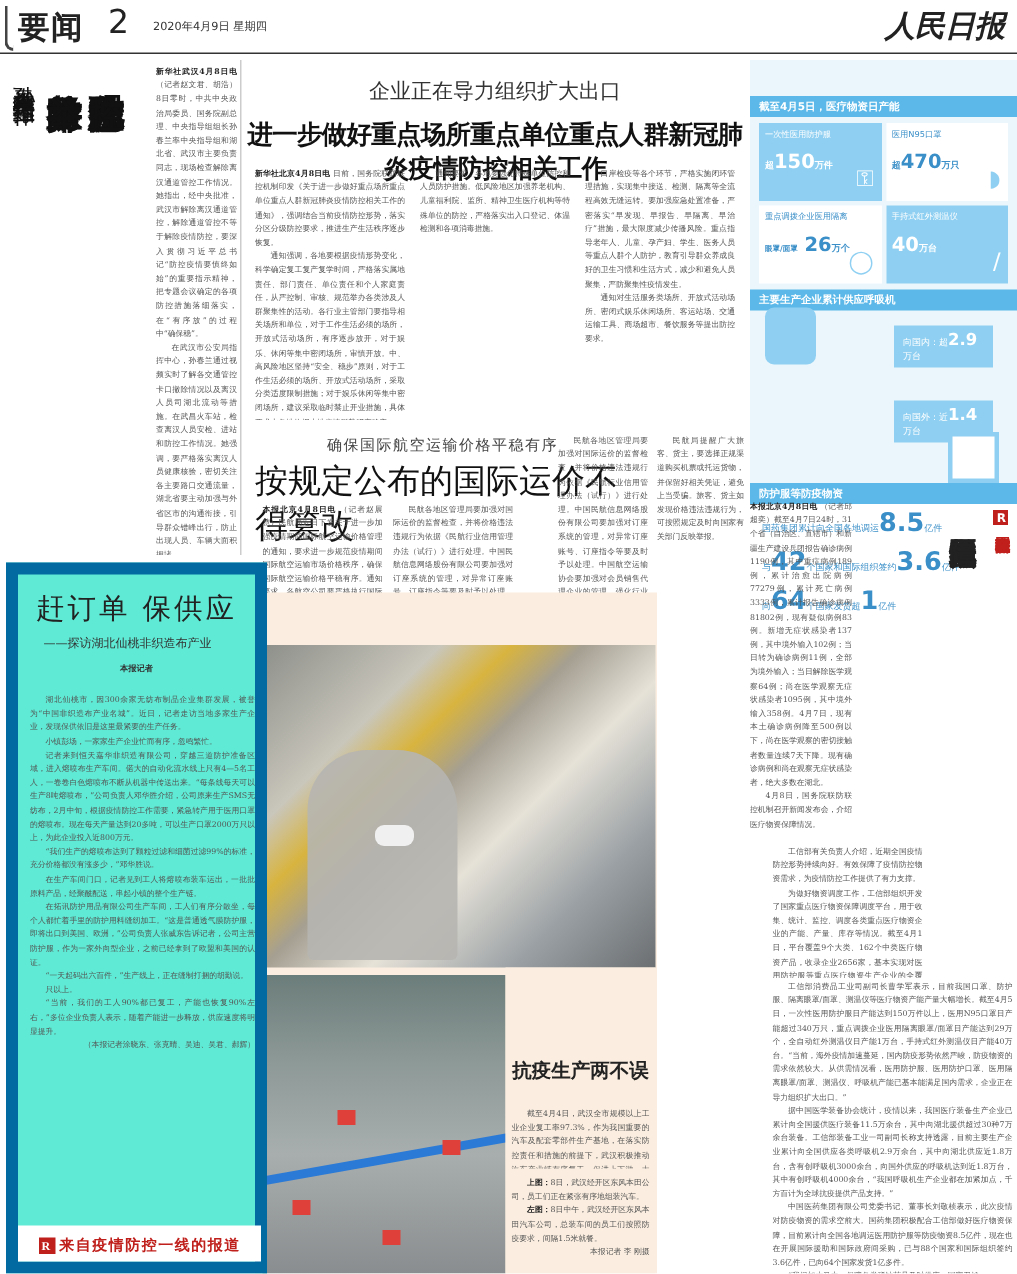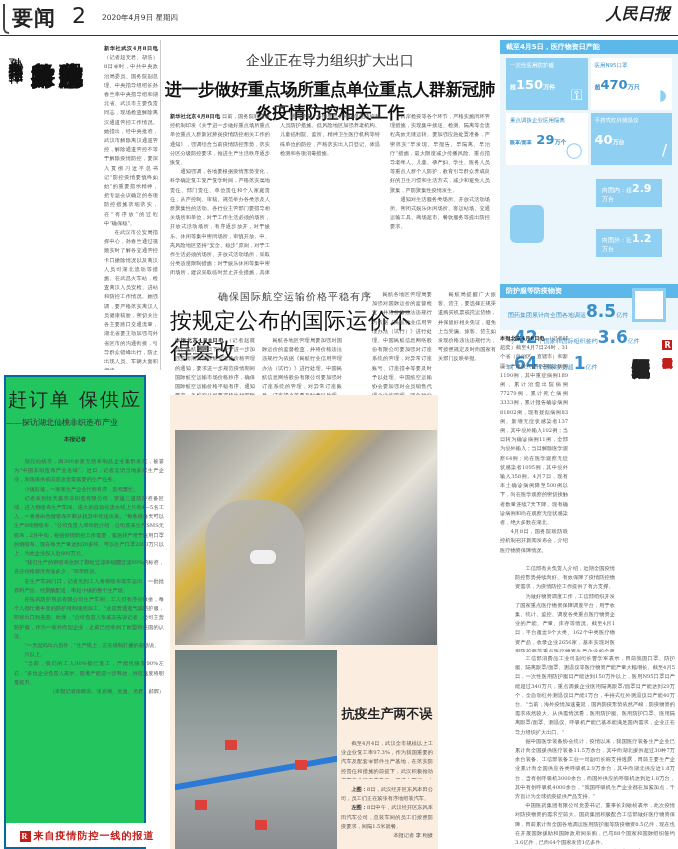--- a/index.html
+++ b/index.html
@@ -3,21 +3,21 @@
 <meta charset="utf-8">
 <style>
 *{box-sizing:border-box;margin:0;padding:0}
 body{width:678px;height:849px;background:#fff;font-family:"DejaVu Serif",serif;color:#333;position:relative;overflow:hidden}
 .page{position:absolute;inset:0;background:#fff}
 .masthead{position:absolute;left:0;top:0;width:678px;height:36px;border-bottom:1.5px solid #333}
 .masthead .bracket{position:absolute;left:3px;top:4px;width:6px;height:30px;border-left:2px solid #444;border-bottom:2px solid #444;border-bottom-left-radius:8px}
 .masthead .sec{position:absolute;left:12px;top:4px;font-family:"DejaVu Sans",sans-serif;font-weight:bold;font-size:21px;color:#222;letter-spacing:1px}
 .masthead .pg{position:absolute;left:72px;top:3px;font-family:"DejaVu Sans",sans-serif;font-size:22px;color:#222}
 .masthead .date{position:absolute;left:102px;top:13px;font-family:"DejaVu Sans",sans-serif;font-size:7.5px;color:#333}
-.masthead .logo{position:absolute;right:8px;top:4px;font-family:"DejaVu Serif",serif;font-style:italic;font-weight:bold;font-size:16px;color:#222}
+.masthead .logo{position:absolute;right:8px;top:4px;font-family:"DejaVu Serif",serif;font-style:italic;font-weight:bold;font-size:20px;color:#222}
 .vhead{writing-mode:vertical-rl;text-orientation:upright;position:absolute;color:#111}
 .v1{left:6px;top:46px;font-size:15px;font-family:"DejaVu Serif",serif;letter-spacing:1px}
 .v2{left:30px;top:44px;font-size:24px;font-weight:bold;font-family:"DejaVu Sans",sans-serif;line-height:26px;letter-spacing:0px}
 .v2 span{display:block;height:auto}
 .txtcol{position:absolute;font-size:5.2px;line-height:9.2px;color:#555;text-align:justify;overflow:hidden}
 .txtcol p{text-indent:2em}
 .txtcol b{color:#222}
 .h-center{position:absolute;left:160px;top:52px;width:340px;text-align:center}
 .kicker{font-size:14px;font-family:"DejaVu Serif",serif;color:#333}
 .main-hl{font-size:17px;font-weight:bold;font-family:"DejaVu Sans",sans-serif;color:#111;margin-top:8px;letter-spacing:-0.5px}
@@ -30,23 +30,23 @@
 .info .cell.dark{background:#8fd0f2;color:#fff}
 .info .cell.light{background:#fff;color:#3a8fc8}
 .info .cell .num{font-size:13px;font-weight:bold;margin-top:8px}
 .info .cell .ic{position:absolute;right:5px;bottom:6px;font-size:15px}
 .info .pill{background:#8fd0f2;color:#fff;font-size:6px;font-family:"DejaVu Sans",sans-serif;padding:3px 6px;width:66px;margin-left:96px}
 .info .pill b{font-size:11px}
 .info .vent{position:absolute;left:10px;top:165px;width:34px;height:38px;background:#8fd0f2;border-radius:6px}
 .info .line{font-size:6px;font-family:"DejaVu Sans",sans-serif;color:#3a8fc8;padding:3px 8px}
 .info .line b{font-size:17px}
 .info .box{position:absolute;right:12px;bottom:8px;width:34px;height:34px;border:3px solid #8fd0f2;background:#fff}
-.redbox{position:absolute;left:4px;top:375px;width:142px;height:474px;border:2px solid #0369a1;background:#22c55e}
+.redbox{position:absolute;left:4px;top:375px;width:174px;height:474px;border:8px solid #0369a1;background:#5eead4}
 .redbox .t1{text-align:center;font-size:19px;font-family:"DejaVu Sans",sans-serif;color:#222;margin-top:10px;letter-spacing:2px}
-.redbox .t2{text-align:left;font-size:8px;color:#333;padding-right:12px;margin-top:4px}
+.redbox .t2{text-align:center;font-size:8px;color:#333;padding-right:12px;margin-top:4px}
 .redbox .t3{text-align:center;font-size:5.5px;color:#333;margin-top:8px;font-weight:bold}
 .redbox .body{position:absolute;left:8px;top:80px;width:150px;height:350px}
 .redbox .foot{position:absolute;left:0;bottom:0;width:162px;height:24px;text-align:center;font-size:10px;font-weight:bold;color:#c0201c;font-family:Liberation Serif, serif;letter-spacing:1px;padding-top:6px;background:#fff}
 .redbox .foot .r{display:inline-block;background:#c0201c;color:#fff;font-size:8px;width:11px;height:11px;line-height:11px;margin-right:3px}
 .photo1{position:absolute;left:175px;top:430px;width:262px;height:215px;background:linear-gradient(135deg,#8d8f8a 0%,#c9c6bb 25%,#d8b43f 35%,#a59f92 45%,#e6e2d8 60%,#9aa0a4 80%,#6b6f72 100%)}
 .photo1 .worker{position:absolute;left:30px;top:70px;width:100px;height:140px;background:#b6b5b0;border-radius:40px 40px 4px 4px;opacity:.9}
 .photo1 .mask{position:absolute;left:75px;top:120px;width:26px;height:14px;background:#f0f0f0;border-radius:6px}
 .photo2{position:absolute;left:175px;top:650px;width:162px;height:199px;background:linear-gradient(180deg,#6b7d7a 0%,#8e9a98 30%,#a8aeae 60%,#8a8d8f 100%)}
 .photo2 .stripe{position:absolute;left:0;top:120px;width:162px;height:6px;background:#2a7ad6;transform:skewY(-10deg)}
 .photo2 .seat{position:absolute;width:12px;height:10px;background:#e0403a}
@@ -114,46 +114,47 @@
     <p>民航各地区管理局要加强对国际运价的监督检查，并将价格违法违规行为依据《民航行业信用管理办法（试行）》进行处理。中国民航信息网络股份有限公司要加强对订座系统的管理，对异常订座账号、订座指令等要及时予以处理。中国航空运输协会要加强对会员销售代理企业的管理，强化行业自律，从严处理违规操作的销售代理企业。</p>
   </div>
   <div class="txtcol" style="left:372px;top:290px;width:60px;height:108px">
     <p>民航各地区管理局要加强对国际运价的监督检查，并将价格违法违规行为依据《民航行业信用管理办法（试行）》进行处理。中国民航信息网络股份有限公司要加强对订座系统的管理，对异常订座账号、订座指令等要及时予以处理。中国航空运输协会要加强对会员销售代理企业的管理，强化行业自律，从严处理违规操作的销售代理企业。</p>
   </div>
   <div class="txtcol" style="left:438px;top:290px;width:58px;height:108px">
     <p>民航局提醒广大旅客、货主，要选择正规渠道购买机票或托运货物，并保留好相关凭证，避免上当受骗。旅客、货主如发现价格违法违规行为，可按照规定及时向国家有关部门反映举报。</p>
   </div>
 
   <div class="info">
-    <div class="bar" style="margin-top:0">截至4月5日，医疗物资日产能</div>
+    <div class="bar" style="margin-top:24px">截至4月5日，医疗物资日产能</div>
     <div class="grid">
       <div class="cell dark">
         <div>一次性医用防护服</div>
         <div class="num"><span style="font-size:6px">超</span><span>150</span><span style="font-size:6px">万件</span></div>
         <span class="ic">⚿</span>
       </div>
       <div class="cell light">
         <div>医用N95口罩</div>
         <div class="num"><span style="font-size:6px">超</span><span>470</span><span style="font-size:6px">万只</span></div>
         <span class="ic" style="color:#8fd0f2">◗</span>
       </div>
       <div class="cell light">
         <div>重点调拨企业医用隔离</div>
-        <div class="num"><span style="font-size:5px">眼罩/面罩</span> <span>29</span><span style="font-size:6px">万个</span></div>
+        <div class="num"><span style="font-size:5px">眼罩/面罩</span> <span>26</span><span style="font-size:6px">万个</span></div>
         <span class="ic" style="color:#8fd0f2">◯</span>
       </div>
       <div class="cell dark">
         <div>手持式红外测温仪</div>
         <div class="num"><span>40</span><span style="font-size:6px">万台</span></div>
         <span class="ic">∕</span>
       </div>
     </div>
+    <div class="bar">主要生产企业累计供应呼吸机</div>
     <div class="vent"></div>
     <div class="pill" style="margin-top:10px"><span>向国内：超</span><b>2.9</b><span>万台</span></div>
-    <div class="pill" style="margin-top:22px"><span>向国外：近</span><b>1.2</b><span>万台</span></div>
+    <div class="pill" style="margin-top:22px"><span>向国外：近</span><b>1.4</b><span>万台</span></div>
     <div class="bar" style="margin-top:27px">防护服等防疫物资</div>
     <div class="line"><span>国药集团累计向全国各地调运</span><b>8.5</b><span>亿件</span></div>
     <div class="line"><span>与</span><b>42</b><span>个国家和国际组织签约</span><b>3.6</b><span>亿件</span></div>
     <div class="line"><span>向</span><b>64</b><span>个国家发货超</span><b>1</b><span>亿件</span></div>
     <div class="box"></div>
   </div>
 
   <div class="beige"></div>
   <div class="photo1">
     <div class="worker"></div>

